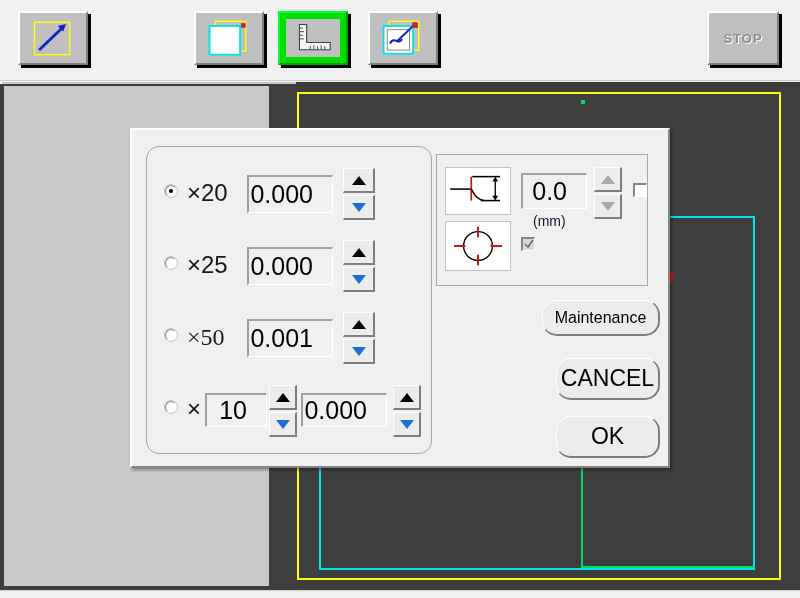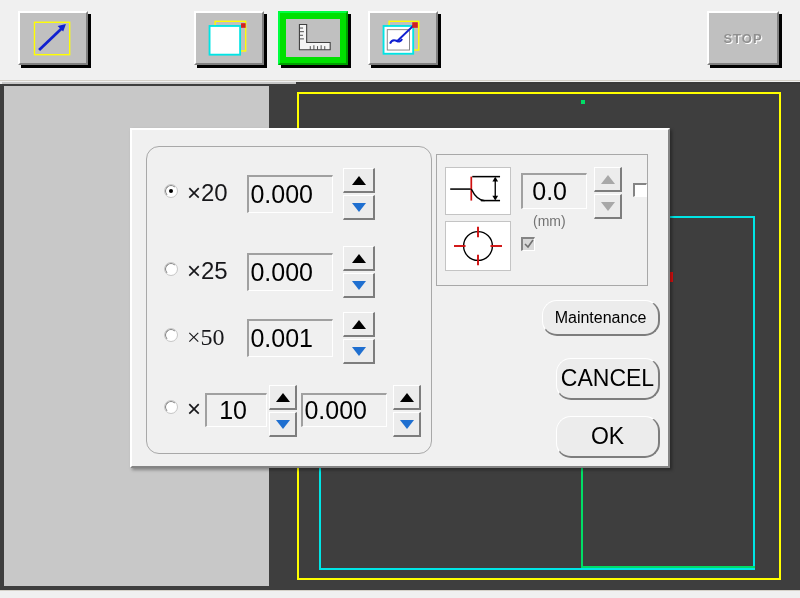--- a/index.html
+++ b/index.html
@@ -115,21 +115,21 @@
   .spin.dis .sb i{opacity:1;}
   .spin.dis .sb.up i{border-bottom-color:#a8a8a8;}
   .spin.dis .sb.dn i{border-top-color:#a8a8a8;}
 
   
   .iconbtn{
     position:absolute;background:#ffffff;
     border:1px solid #c4c4c4;box-sizing:border-box;
   }
   .iconbtn svg{display:block;width:100%;height:100%;}
-  .mmlbl{position:absolute;font-size:14px;color:#737373;}
+  .mmlbl{position:absolute;font-size:14px;color:#0f172a;}
   .chk{
     position:absolute;width:14px;height:14px;background:#ffffff;
     border-top:2px solid #848484;border-left:2px solid #848484;
     border-right:1px solid #ffffff;border-bottom:1px solid #ffffff;
     box-sizing:border-box;
   }
   .chk.dis{background:#d8d8d8;}
   .chk .tick{display:none;position:absolute;left:1px;top:0px;width:10px;height:10px;}
   .chk.on .tick{display:block;}
 
@@ -231,21 +231,21 @@
       <div class="spin" style="left:196px;top:7px;">
         <div class="sb up">
             <i></i>
           </div>
         <div class="sb dn">
             <i></i>
           </div>
       </div>
     </div>
 
-    <div class="row" style="top:92px;">
+    <div class="row" style="top:86px;">
       <div class="radio" style="left:18px;top:24px;"></div>
       <div class="mullbl" style="left:40px;top:20px;">×25</div>
       <div class="field" style="left:100px;top:14px;width:86px;height:38px;">0.000</div>
       <div class="spin" style="left:196px;top:7px;">
         <div class="sb up">
             <i></i>
           </div>
         <div class="sb dn">
             <i></i>
           </div>

